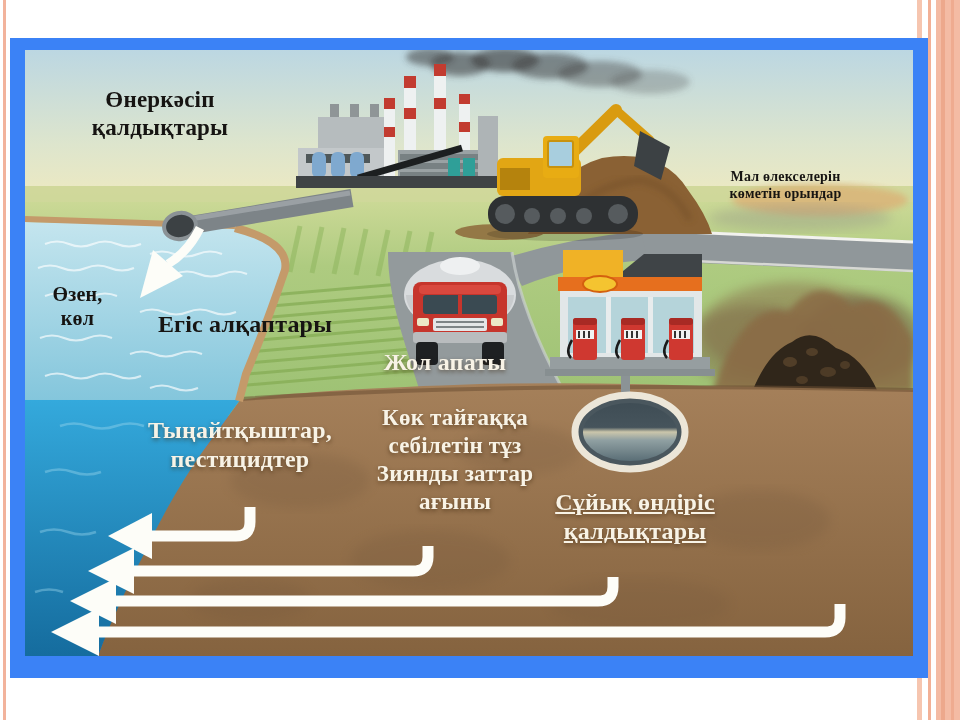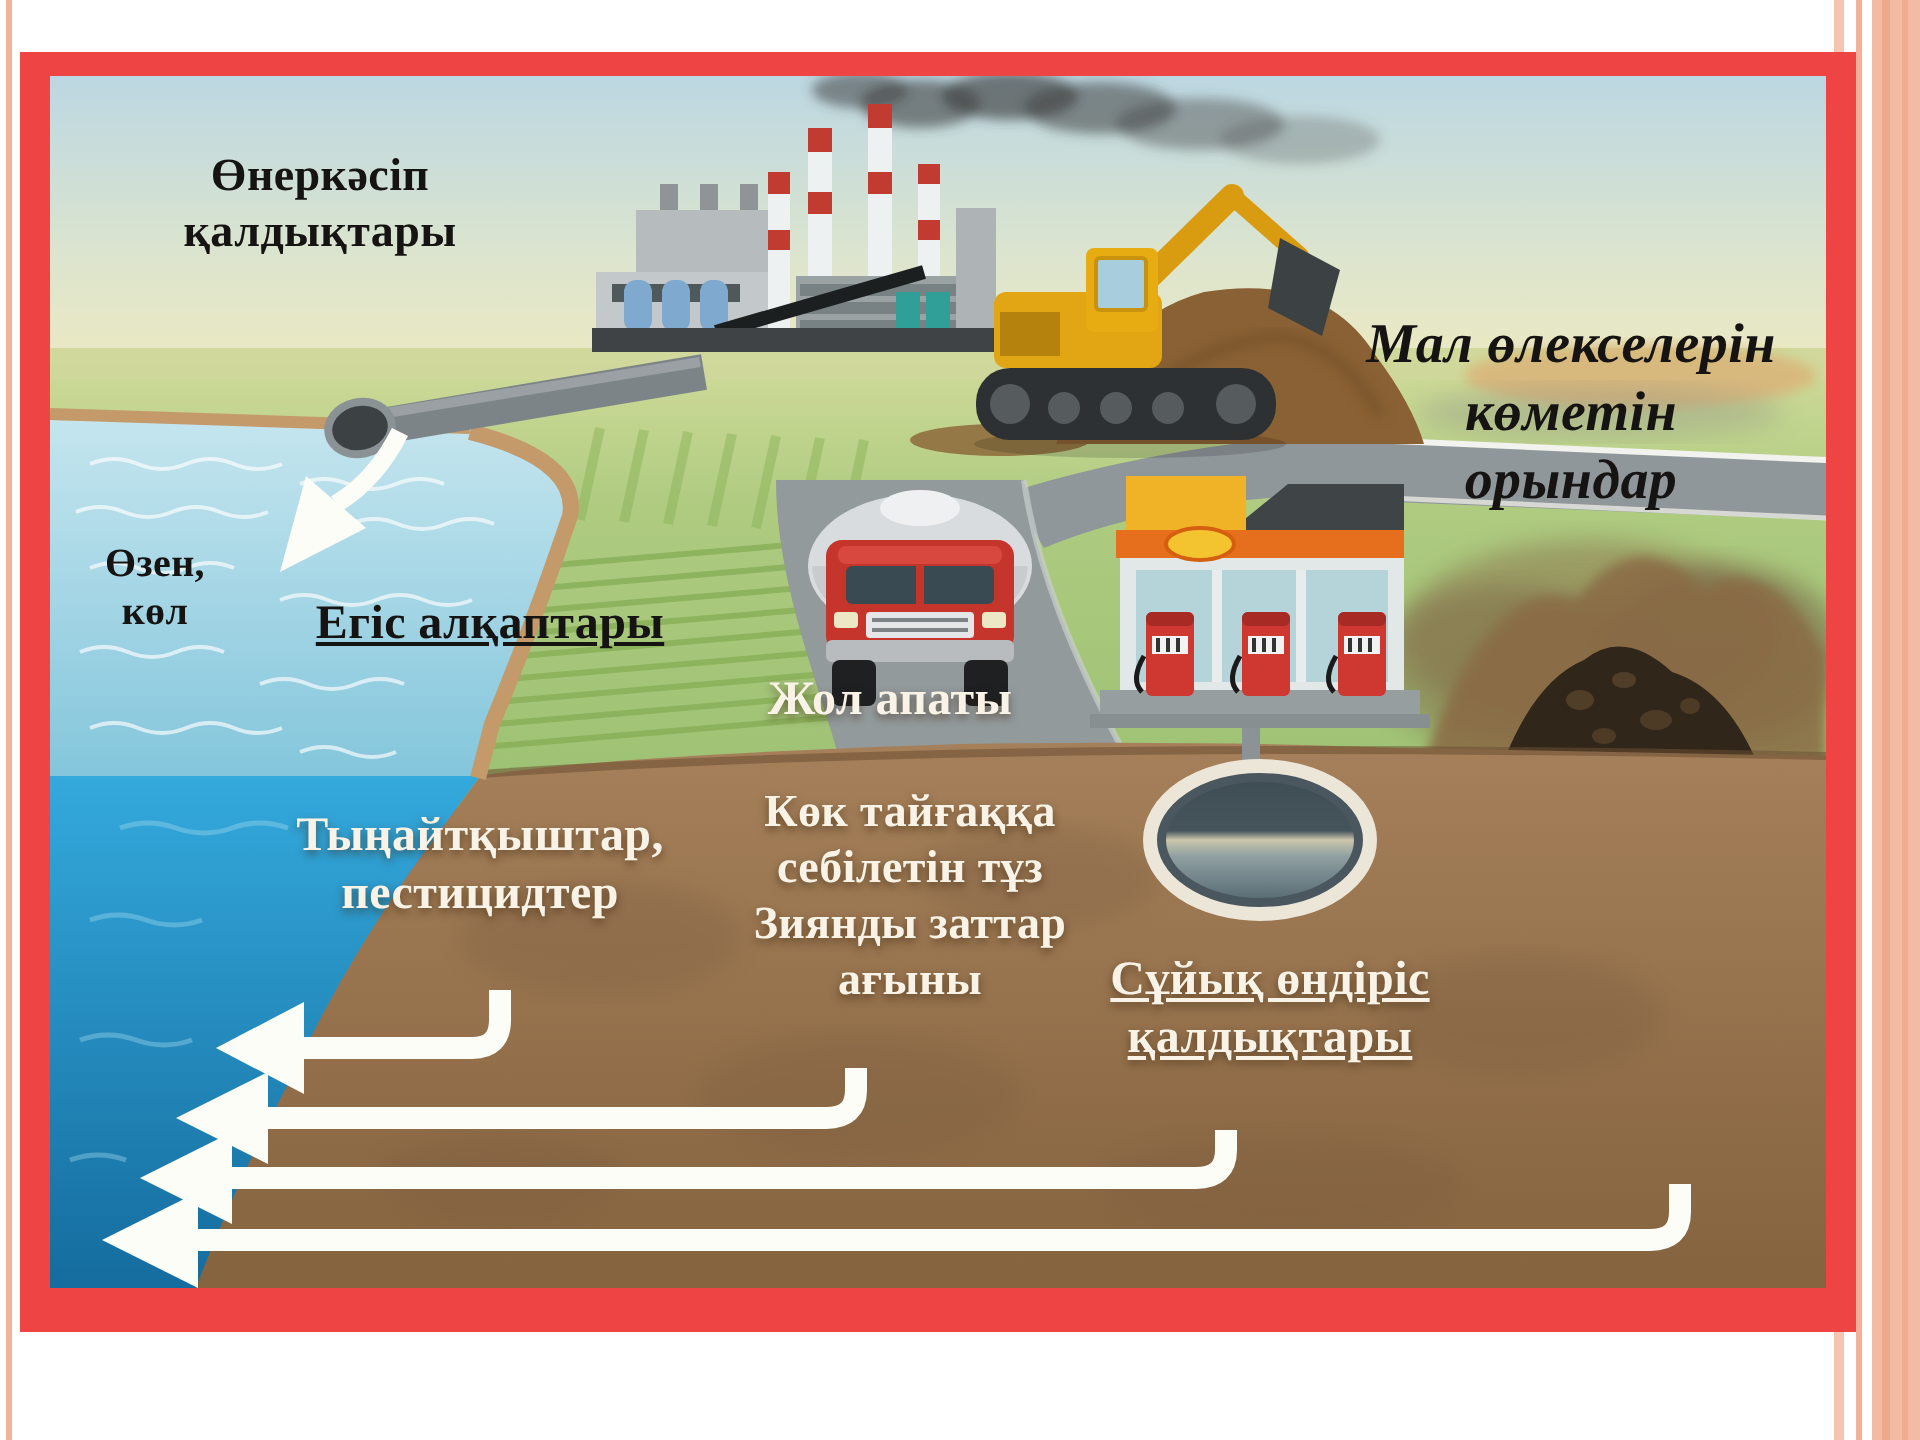--- a/index.html
+++ b/index.html
@@ -3,22 +3,22 @@
 <meta charset="utf-8">
 <style>
   html,body{margin:0;padding:0;}
   body{
     width:960px;height:720px;position:relative;overflow:hidden;
     background:#ffffff;
     font-family:"Liberation Serif", "DejaVu Serif", serif;
   }
   .stripe{position:absolute;top:0;height:720px;}
   .artboard{
-    position:absolute;left:10px;top:26px;width:918px;height:640px;
-    background:#ef4444;
+    position:absolute;left:10px;top:38px;width:918px;height:640px;
+    background:#3b82f6;
   }
   .scene{position:absolute;left:15px;top:12px;width:888px;height:606px;display:block;}
   .lbl{
     position:absolute;font-weight:700;text-align:center;
     white-space:pre-line;line-height:1.22;letter-spacing:.2px;
   }
   .lbl-dark{color:#161412;}
   .lbl-light{color:#f8f3e6;text-shadow:0 2px 4px rgba(55,33,10,.55);}
 </style>
 </head>
@@ -327,25 +327,25 @@
     </g>
     <g>
       <path d="M97,632 L825,632 Q840,632 840,618 L840,604"></path>
       <polygon points="51,632 99,608 99,656" fill="#fdfdf8" stroke="none"></polygon>
     </g>
   </g>
 </svg>
 
 <div class="lbl lbl-dark" style="left:60px;top:48px;width:180px;font-size:23px;">Өнеркәсіп
 қалдықтары</div>
-<div class="lbl lbl-dark" style="left:668px;top:130px;width:215px;font-size:28px;font-style:italic;">Мал өлекселерін
+<div class="lbl lbl-dark" style="left:668px;top:130px;width:215px;font-size:14px;">Мал өлекселерін
 көметін орындар</div>
 <div class="lbl lbl-dark" style="left:20px;top:244px;width:95px;font-size:20px;">Өзен,
 көл</div>
-<div class="lbl lbl-dark" style="left:120px;top:272px;width:230px;font-size:24px;text-decoration:underline;">Егіс алқаптары</div>
+<div class="lbl lbl-dark" style="left:120px;top:272px;width:230px;font-size:24px;">Егіс алқаптары</div>
 <div class="lbl lbl-light" style="left:110px;top:378px;width:240px;font-size:24px;">Тыңайтқыштар,
 пестицидтер</div>
 <div class="lbl lbl-light" style="left:360px;top:310px;width:150px;font-size:24px;">Жол апаты</div>
 <div class="lbl lbl-light" style="left:340px;top:366px;width:210px;font-size:23px;">Көк тайғаққа
 себілетін тұз
 Зиянды заттар
 ағыны</div>
 <div class="lbl lbl-light" style="left:520px;top:450px;width:210px;font-size:24px;text-decoration:underline;">Сұйық өндіріс
 қалдықтары</div>
 </div>

